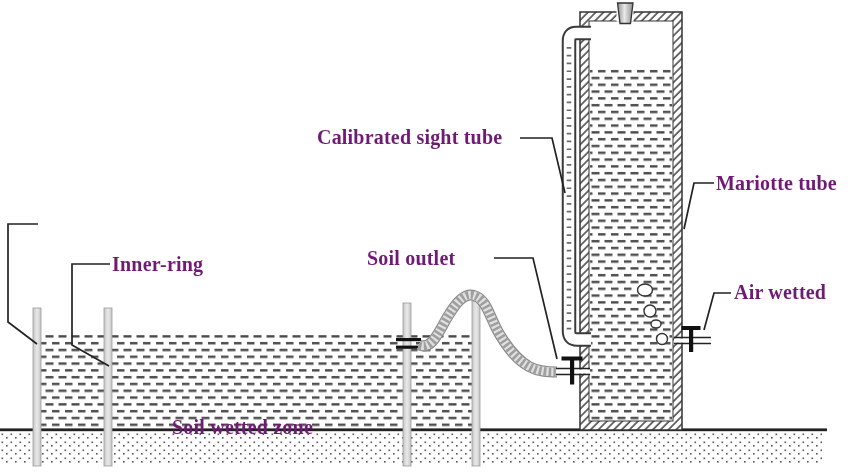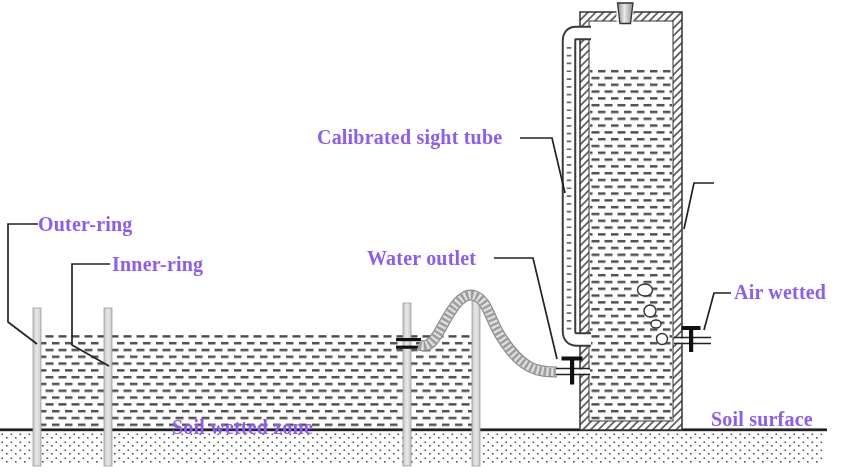--- a/index.html
+++ b/index.html
@@ -9,21 +9,21 @@
     background:#fff;
     font-family:"Liberation Serif", serif;
     overflow:hidden;
   }
   #diagram-svg{position:absolute;left:0;top:0;}
   .lbl{
     position:absolute;
     font-weight:700;
     font-size:20px;
     line-height:1;
-    color:#8b5cf6;
+    color:#701a75;
     white-space:nowrap;
     letter-spacing:0.2px;
   }
 </style>
 </head>
 <body>
 
 <div id="canvas">
 
   <svg id="diagram-svg" width="850" height="473" viewBox="0 0 850 473">
@@ -116,21 +116,20 @@
     <g fill="none" stroke="#222" stroke-width="1.7">
       <path d="M 38,224 L 8,224 L 8,322 L 37,344"></path>
       <path d="M 110,264 L 72,264 L 72,345 L 109,366"></path>
       <path d="M 520,138 L 552,138 L 565,193"></path>
       <path d="M 714,183 L 694,183 L 684,229"></path>
       <path d="M 494,258 L 533,258 L 557,359"></path>
       <path d="M 731,293 L 714,293 L 704,330"></path>
     </g>
   </svg>
 
-  <div class="lbl" style="left:38px;  top:214px;">Outer-ring</div>
   <div class="lbl" style="left:112px; top:254px;">Inner-ring</div>
   <div class="lbl" style="left:317px; top:127px;">Calibrated sight tube</div>
-  <div class="lbl" style="left:367px; top:248px;">Water outlet</div>
+  <div class="lbl" style="left:716px; top:173px;">Mariotte tube</div>
+  <div class="lbl" style="left:367px; top:248px;">Soil outlet</div>
   <div class="lbl" style="left:734px; top:282px;">Air wetted</div>
-  <div class="lbl" style="left:711px; top:409px;">Soil surface</div>
   <div class="lbl" style="left:172px; top:417px;">Soil wetted zone</div>
 
 </div>
 
 </body></html>

